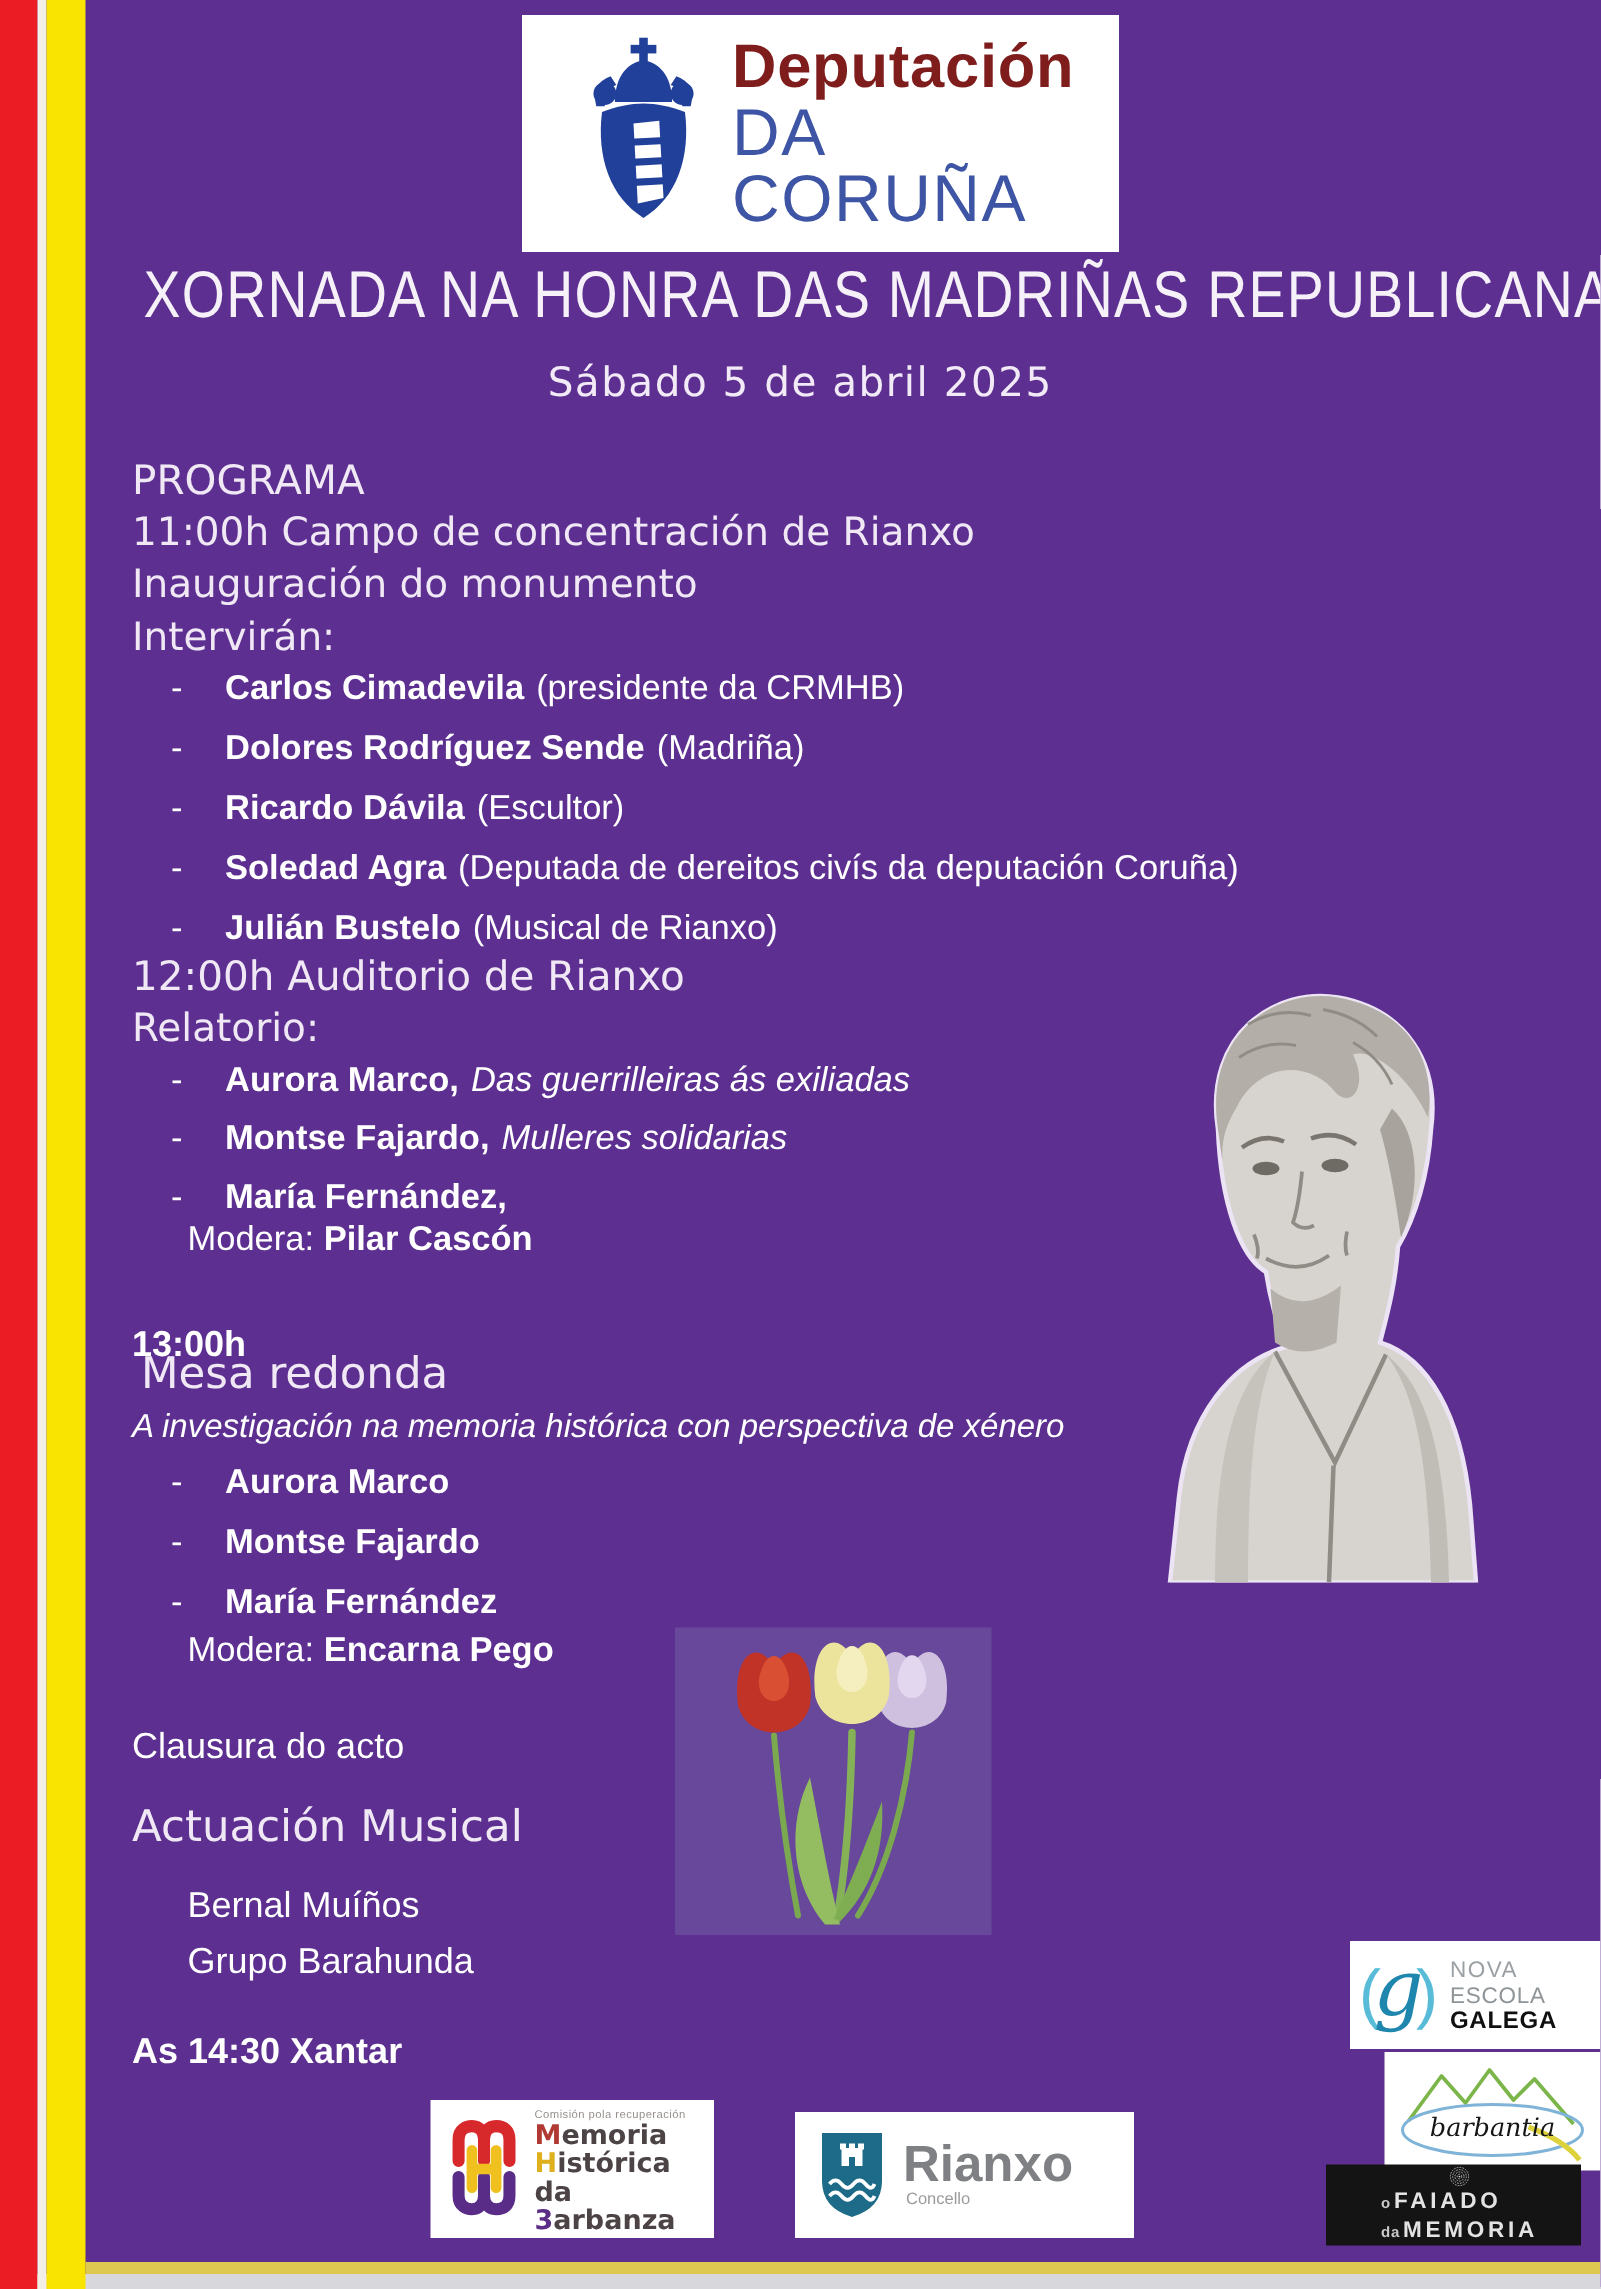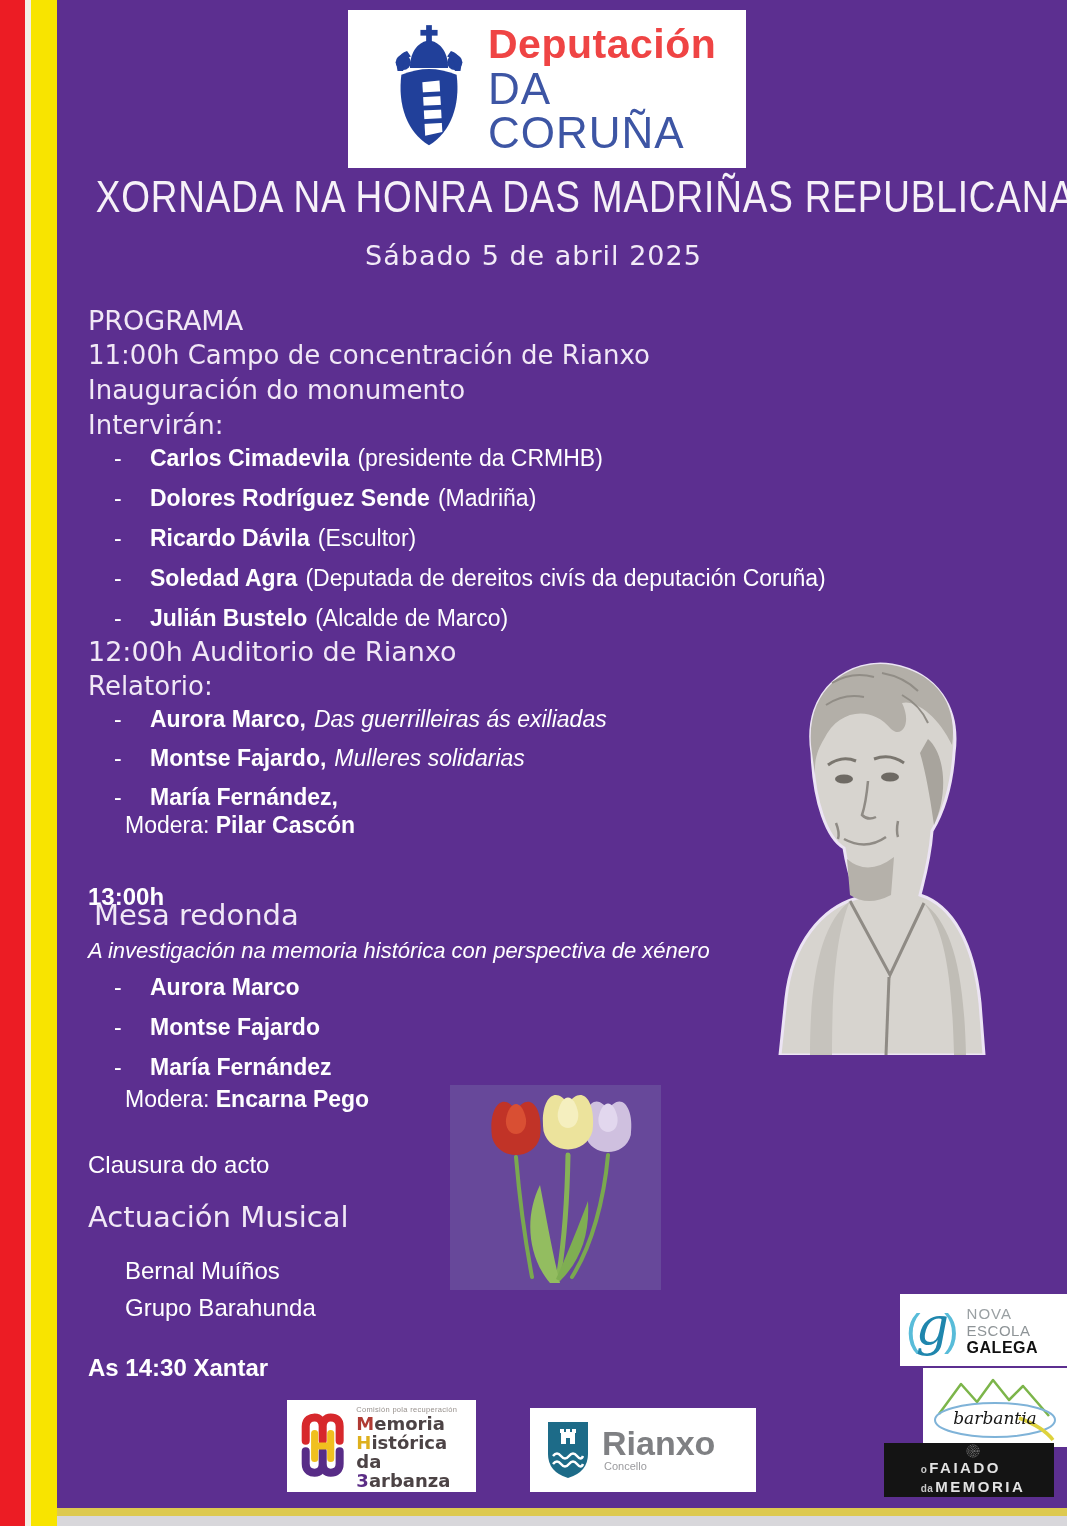--- a/index.html
+++ b/index.html
@@ -16,21 +16,21 @@
   .bottom-gray   { position:absolute; left:0; right:0; bottom:0; height:10px; background:#d8d7db; z-index:2; }
   .bottom-yellow { position:absolute; left:57px; right:0; bottom:10px; height:8px; background:#ddc94f; z-index:2; }
 
   
   .logo-box {
     position:absolute; left:348px; top:10px; width:398px; height:158px;
     background:#ffffff; z-index:4; display:flex; align-items:center;
   }
   .crest { margin-left:40px; }
   .logo-text { margin-left:18px; line-height:1; }
-  .logo-name { font-family:"Liberation Sans", sans-serif; font-weight:bold; font-size:41px; color:#ef4444; letter-spacing:0.5px; }
+  .logo-name { font-family:"Liberation Sans", sans-serif; font-weight:bold; font-size:41px; color:#7f1d1d; letter-spacing:0.5px; }
   .logo-sub  { font-family:"Liberation Sans", sans-serif; font-weight:400; font-size:44px; color:#3d55a4; letter-spacing:1px; margin-top:2px; }
 
   .title-wrap { position:absolute; left:0; right:0; top:172px; text-align:center; z-index:4; }
   .title {
     display:inline-block; color:#f6f1f8; font-size:44px; font-weight:400;
     letter-spacing:1px; transform:scaleX(0.84); transform-origin:center top; white-space:nowrap;
   }
   .date {
     position:absolute; left:0; right:0; top:240px; text-align:center;
     font-family:"DejaVu Sans", sans-serif; font-size:27px; color:#f2eaf7; letter-spacing:1px;
@@ -151,21 +151,21 @@
       <span class="rl">(Escultor)</span>
     </div>
     <div class="row">
       <span class="dash">-</span>
       <span class="nm">Soledad Agra</span>
       <span class="rl">(Deputada de dereitos civís da deputación Coruña)</span>
     </div>
     <div class="row">
       <span class="dash">-</span>
       <span class="nm">Julián Bustelo</span>
-      <span class="rl">(Alcalde de Marco)</span>
+      <span class="rl">(Musical de Rianxo)</span>
     </div>
   </div>
 
   <div class="hdr" style="top:636px; font-size:27px;">12:00h Auditorio de Rianxo</div>
   <div class="hdr" style="top:671px;">Relatorio:</div>
 
   <div class="list" style="top:706px;">
     <div class="row row2">
       <span class="dash">-</span>
       <span class="nm">Aurora Marco,</span>

